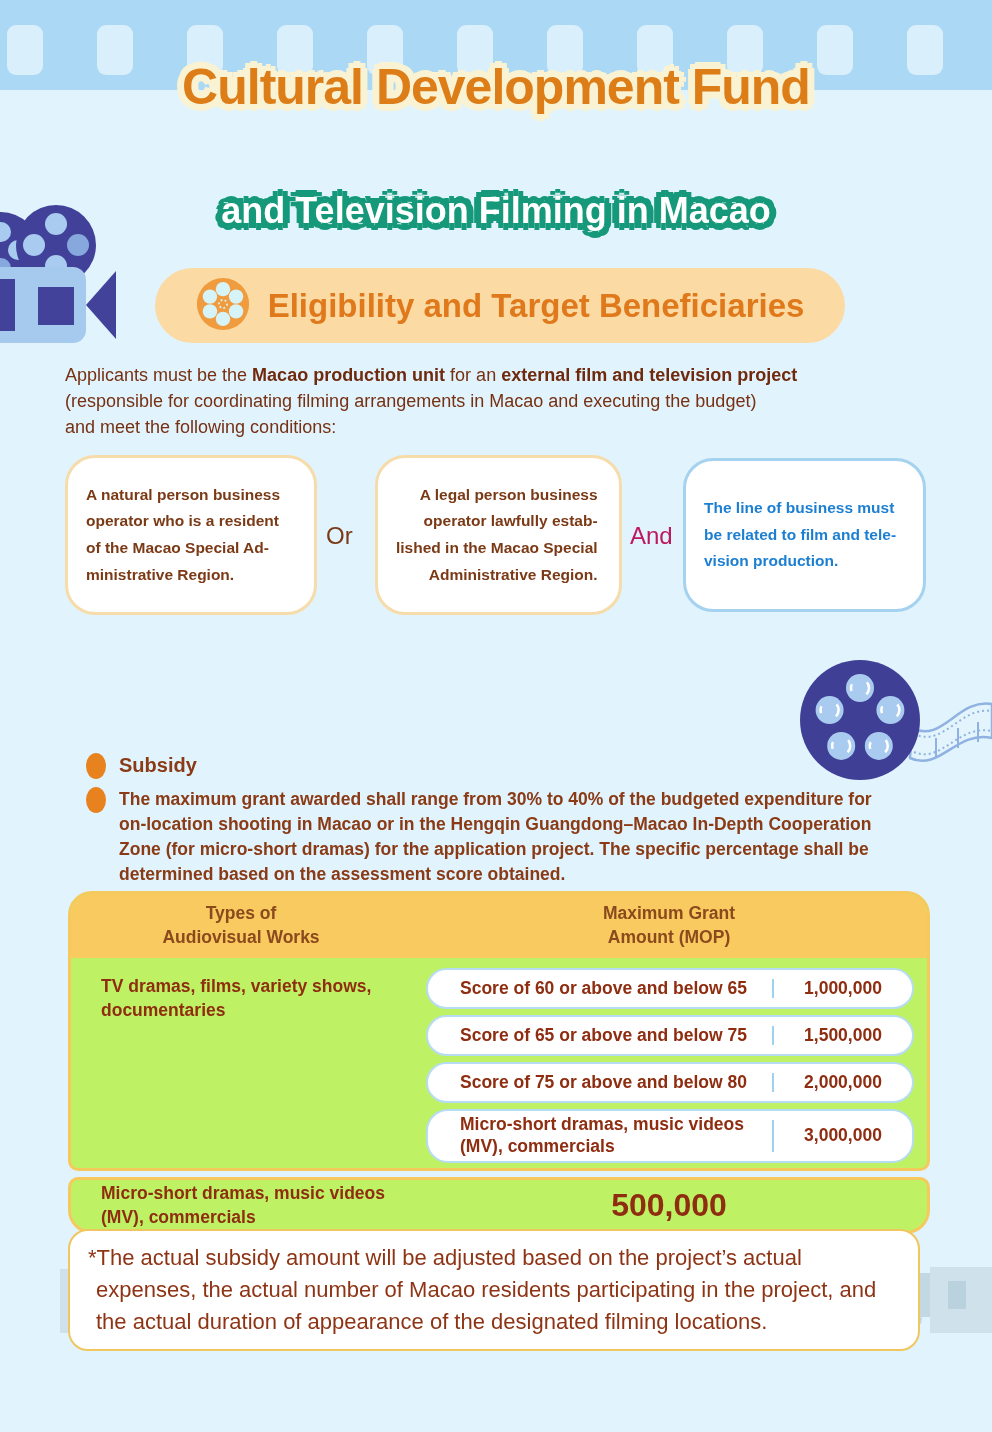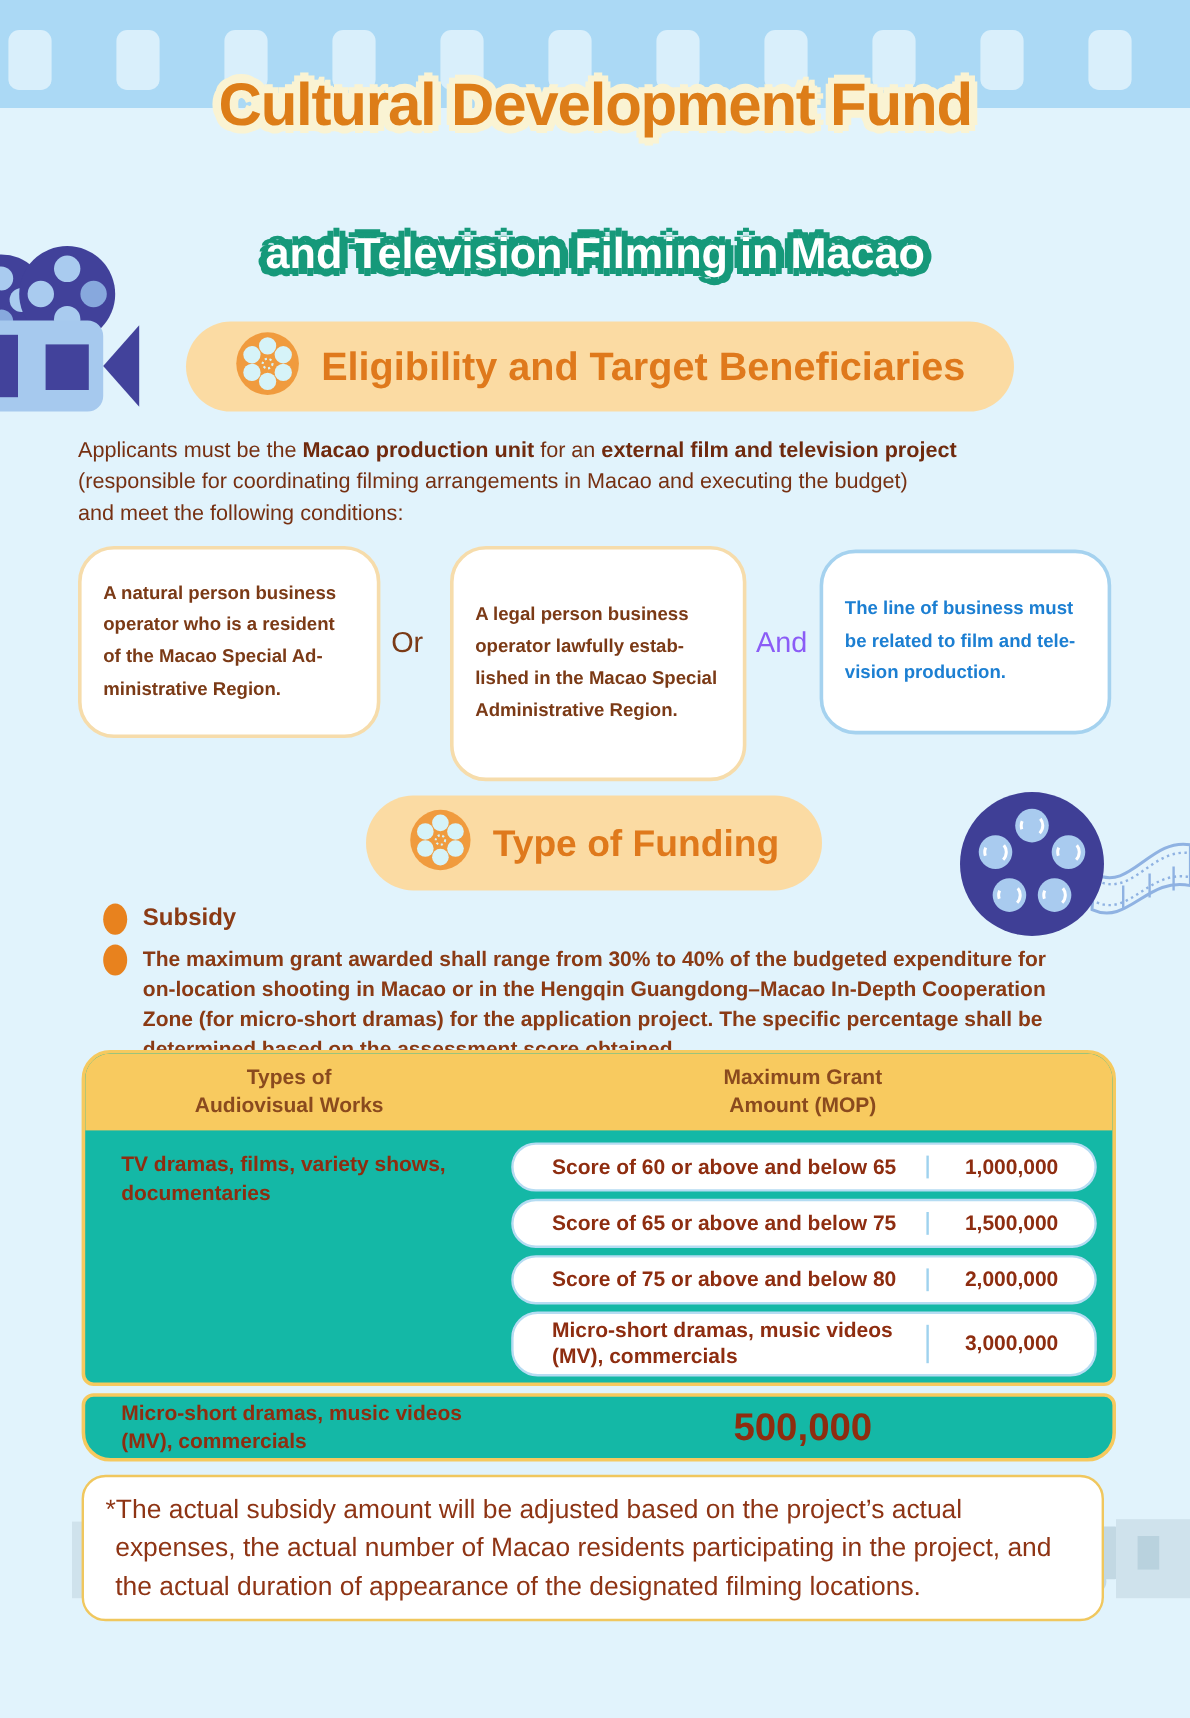--- a/index.html
+++ b/index.html
@@ -48,37 +48,37 @@
   .intro b{color:#6f2a0e;margin-top:19px;}
   .preline{white-space:pre-line;}
   
   .cond-box{
     position:absolute;background:#ffffff;border:3px solid #f6dcab;border-radius:30px;
     display:flex;align-items:center;z-index:2;
     font-size:15.5px;font-weight:bold;color:#7b3a16;line-height:1.72;
     padding:0 18px;box-sizing:border-box;text-align:left;
   }
   .cond-1{left:65px;top:455px;width:252px;height:160px;}
-  .cond-2{left:375px;top:455px;width:247px;height:196px;}
+  .cond-2{left:375px;top:455px;width:247px;height:160px;text-align:right;}
   .cond-3{left:683px;top:458px;width:243px;height:154px;border-color:#a5d2ef;color:#1c7fd2;}
   .connector{position:absolute;z-index:2;font-weight:normal;font-size:24px;color:#7b3a16;}
   .connector.or{left:326px;top:522px;}
-  .connector.and{left:630px;top:522px;color:#8b5cf6;}
+  .connector.and{left:630px;top:522px;color:#be185d;}
   
   .bullet-row{position:absolute;z-index:2;display:flex;align-items:flex-start;gap:13px;}
   .bullet-row .dot{width:20px;height:26px;border-radius:50%;background:#e8821e;flex:0 0 auto;margin-top:0px;}
   .bullet-row .btext{font-weight:bold;color:#8a3a14;}
   .bullet-1{left:86px;top:753px;}
   .bullet-1 .btext{font-size:20px;margin-top:1px;}
   .bullet-2{left:86px;top:787px;width:845px;}
   .bullet-2 .btext{font-size:17.5px;line-height:1.42;margin-top:0;}
   
   .grant-box{
-    position:absolute;left:68px;background:#14b8a6;border:3px solid #f6c95e;
-    box-sizing:border-box;z-index:2;
+    position:absolute;left:68px;background:#bef264;border:3px solid #f6c95e;
+    box-sizing:border-box;z-index:2;margin-top:16px;
   }
   .grant-a{top:875px;width:862px;height:280px;border-radius:24px 24px 10px 10px;overflow:hidden;}
   .grant-b{top:1161px;width:862px;height:57px;border-radius:10px 10px 24px 24px;display:flex;align-items:center;}
   .grant-header{display:flex;background:#f8ca5f;height:64px;align-items:center;
     font-size:17.5px;font-weight:bold;color:#8a4a1e;text-align:center;line-height:1.35;}
   .gh-col1{width:340px;}
   .gh-col2{flex:1;}
   .grant-body{position:relative;height:216px;}
   .category{
     position:absolute;left:30px;top:17px;width:310px;
@@ -194,35 +194,20 @@
 lished in the Macao Special
 Administrative Region.</span>
   </div>
   <div class="connector and">And</div>
   <div class="cond-box cond-3">
     <span class="preline">The line of business must
 be related to film and tele-
 vision production.</span>
   </div>
 
-  <div class="section-pill pill-funding">
-    <span>
-      <svg width="52" height="52" viewBox="0 0 60 60">
-        <circle cx="30" cy="30" r="29" fill="#f09b3e"></circle>
-        <circle cx="30" cy="13.5" r="8" fill="#d6f3f8"></circle>
-        <circle cx="44.5" cy="21.8" r="8" fill="#d6f3f8"></circle>
-        <circle cx="44.5" cy="38.2" r="8" fill="#d6f3f8"></circle>
-        <circle cx="30" cy="46.5" r="8" fill="#d6f3f8"></circle>
-        <circle cx="15.5" cy="38.2" r="8" fill="#d6f3f8"></circle>
-        <circle cx="15.5" cy="21.8" r="8" fill="#d6f3f8"></circle>
-        <circle cx="30" cy="30" r="4.5" fill="none" stroke="#d6f3f8" stroke-width="2" stroke-dasharray="2 2.5"></circle>
-      </svg>
-    </span>
-    <span class="pill-text">Type of Funding</span>
-  </div>
 
   <div class="reel-strip-wrap">
     <svg width="194" height="128" viewBox="0 0 194 128">
       <path d="M 112,100 C 142,114 158,72 194,80 L 194,46 C 160,40 144,86 114,70 Z" fill="#e4f4fc" stroke="#8fb2e2" stroke-width="2.5"></path>
       <path d="M 116,94 C 144,106 160,66 194,73" fill="none" stroke="#8fb2e2" stroke-width="2" stroke-dasharray="2 3"></path>
       <path d="M 116,76 C 146,90 162,48 194,53" fill="none" stroke="#8fb2e2" stroke-width="2" stroke-dasharray="2 3"></path>
       <line x1="138" y1="80" x2="138" y2="100" stroke="#8fb2e2" stroke-width="2"></line>
       <line x1="160" y1="70" x2="160" y2="90" stroke="#8fb2e2" stroke-width="2"></line>
       <line x1="180" y1="64" x2="180" y2="84" stroke="#8fb2e2" stroke-width="2"></line>
       <circle cx="62" cy="62" r="60" fill="#3f3f96"></circle>

